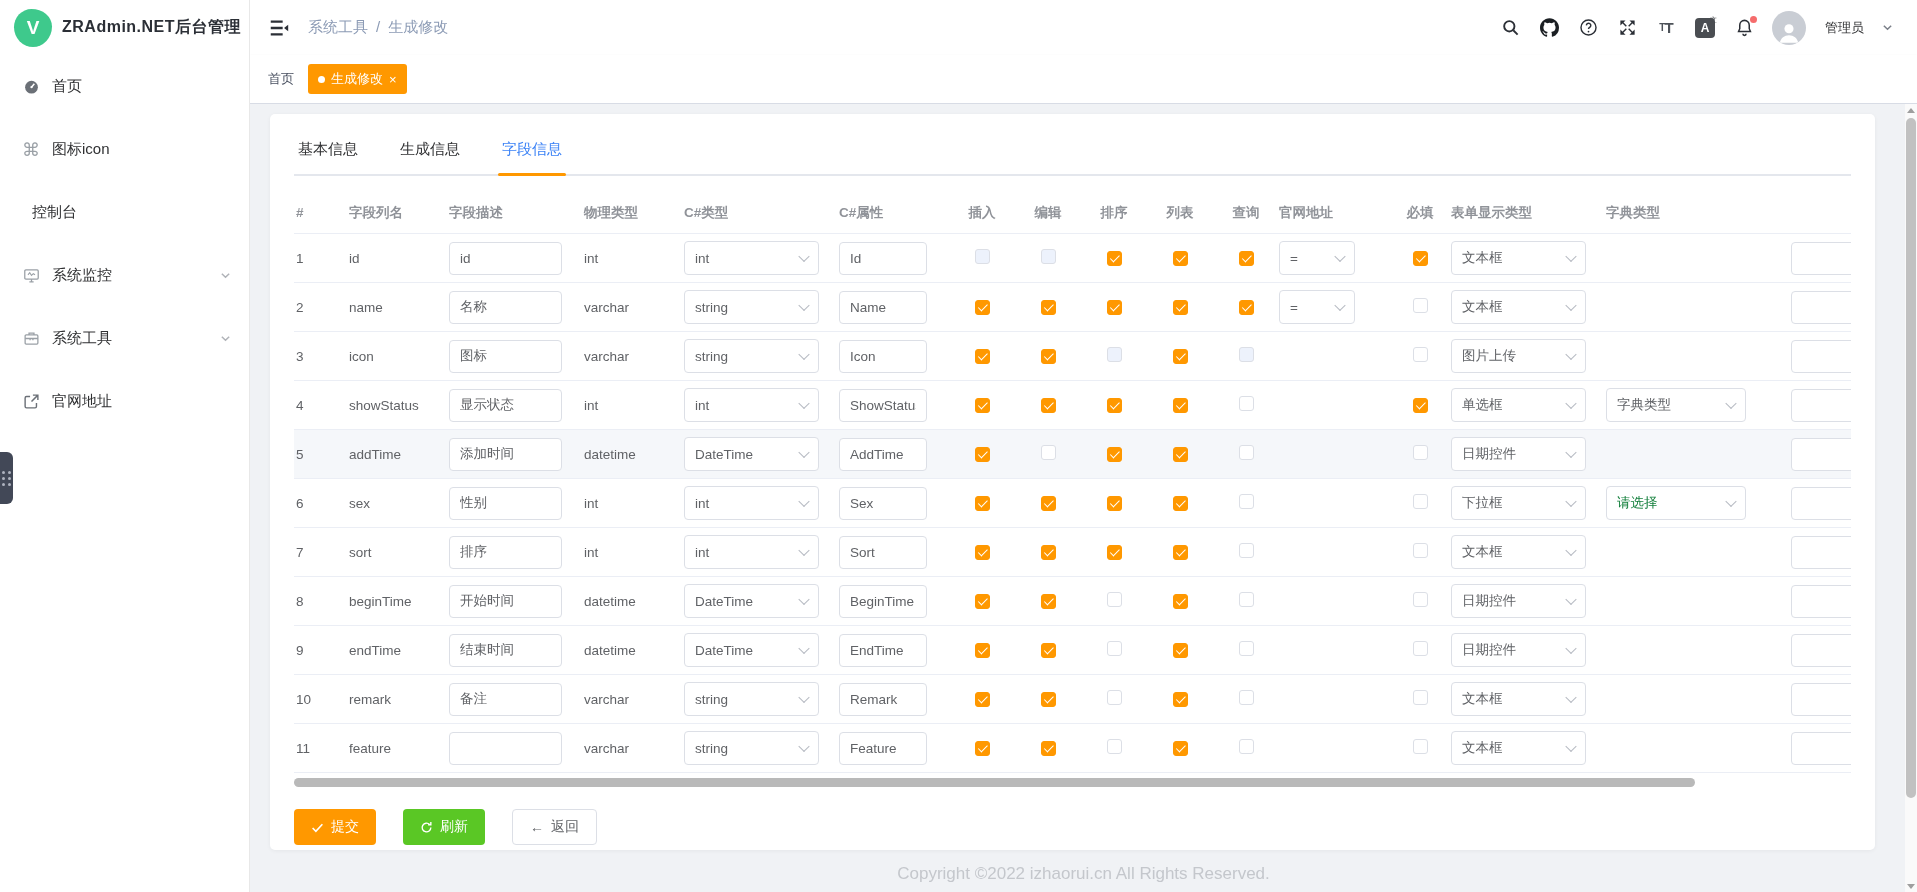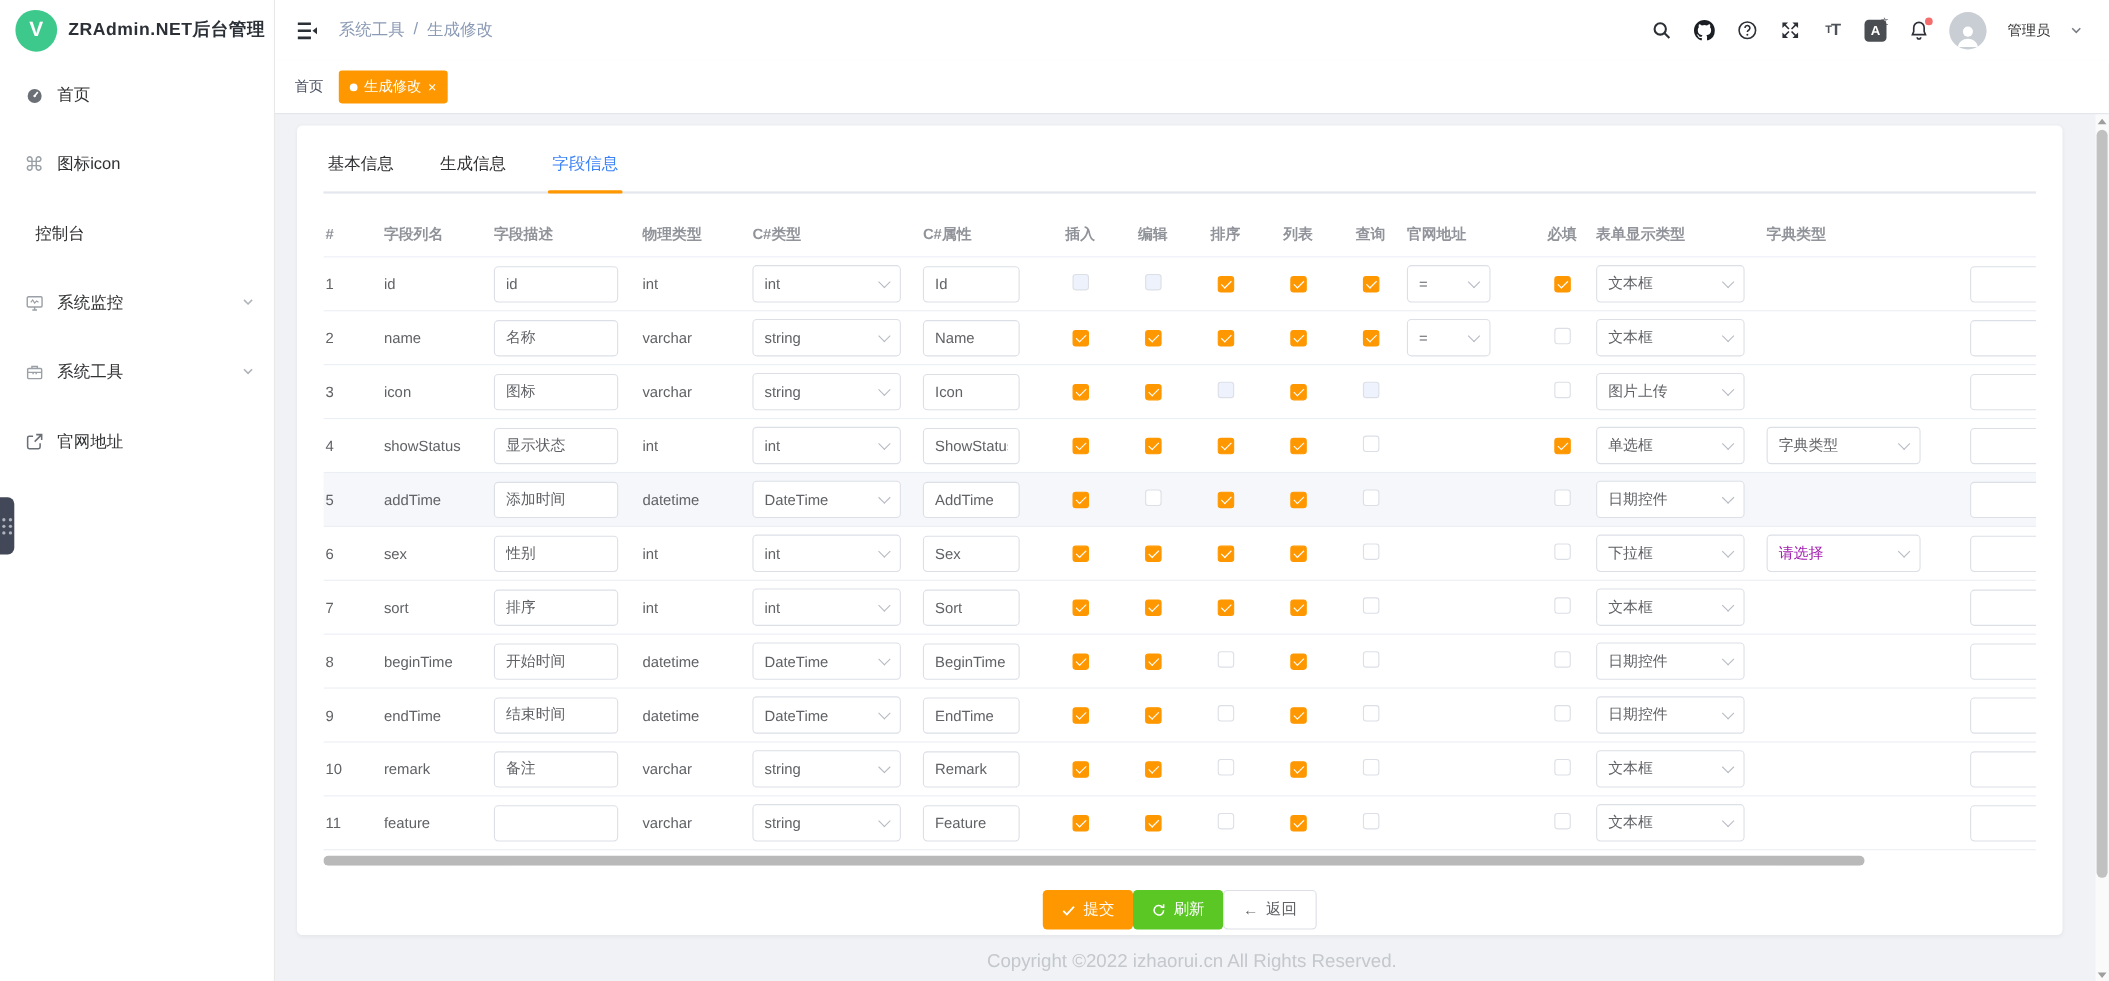--- a/index.html
+++ b/index.html
@@ -81,33 +81,33 @@
   .inp { height:33px; border:1px solid #dcdfe6; border-radius:4px; background:#fff; padding:0 10px;
     font-size:13.5px; color:#606266; font-family:inherit; outline:none; }
   .inp-desc { width:113px; }
   .inp-prop { width:88px; }
   .inp-extra { width:80px; }
   .sel { height:34px; border:1px solid #dcdfe6; border-radius:4px; background:#fff; display:flex;
     align-items:center; padding:0 26px 0 10px; position:relative; cursor:pointer; font-size:13.5px; color:#606266; }
   .sel:after { content:""; position:absolute; right:10px; top:50%; width:7px; height:7px;
     border-right:1.4px solid #b6bac2; border-bottom:1.4px solid #b6bac2; transform:translateY(-70%) rotate(45deg); }
   .sel-ctype { width:135px; } .sel-query { width:76px; } .sel-display { width:135px; } .sel-dict { width:140px; }
-  .sel .ph { color:#a21caf; }
+  .sel .ph { color:#15803d; }
 
   .cb { width:15px; height:15px; border-radius:3px; border:1px solid #dcdfe6; background:#fff; display:inline-flex;
     align-items:center; justify-content:center; cursor:pointer; }
   .cb.checked { background:#ff9800; border-color:#ff9800; }
   .cb.checked:after { content:""; width:4px; height:8px; border-right:1.8px solid #fff; border-bottom:1.8px solid #fff;
     transform:rotate(45deg) translate(-0.5px,-1px); }
   .cb.disabled { background:#edf2fc; border-color:#dcdfe6; cursor:not-allowed; }
 
   .hscroll { margin-top:5px; height:9px; width:100%; position:relative; }
   .hscroll .thumb { position:absolute; left:0; top:0; height:9px; width:90%; background:#b9b9b9; border-radius:5px; cursor:pointer; }
 
-  .btn-row { display:flex; justify-content:center; gap:0; margin-top:22px; }
+  .btn-row { display:flex; gap:27px; margin-top:22px; }
   .btn { height:36px; border-radius:4px; border:none; font-size:14px; display:flex; align-items:center;
     gap:7px; padding:0 17px; cursor:pointer; font-family:inherit; }
   .btn-submit { background:#ff9800; color:#fff; }
   .btn-refresh { background:#5ac725; color:#fff; }
   .btn-back { background:#fff; color:#606266; border:1px solid #dcdfe6; }
   .btn .bico { font-size:14px; line-height:1; }
   .btn svg { width:13px; height:13px; }
 
   .footer { text-align:center; font-size:17px; color:#c4c7cc; margin-top:14px; }
 

